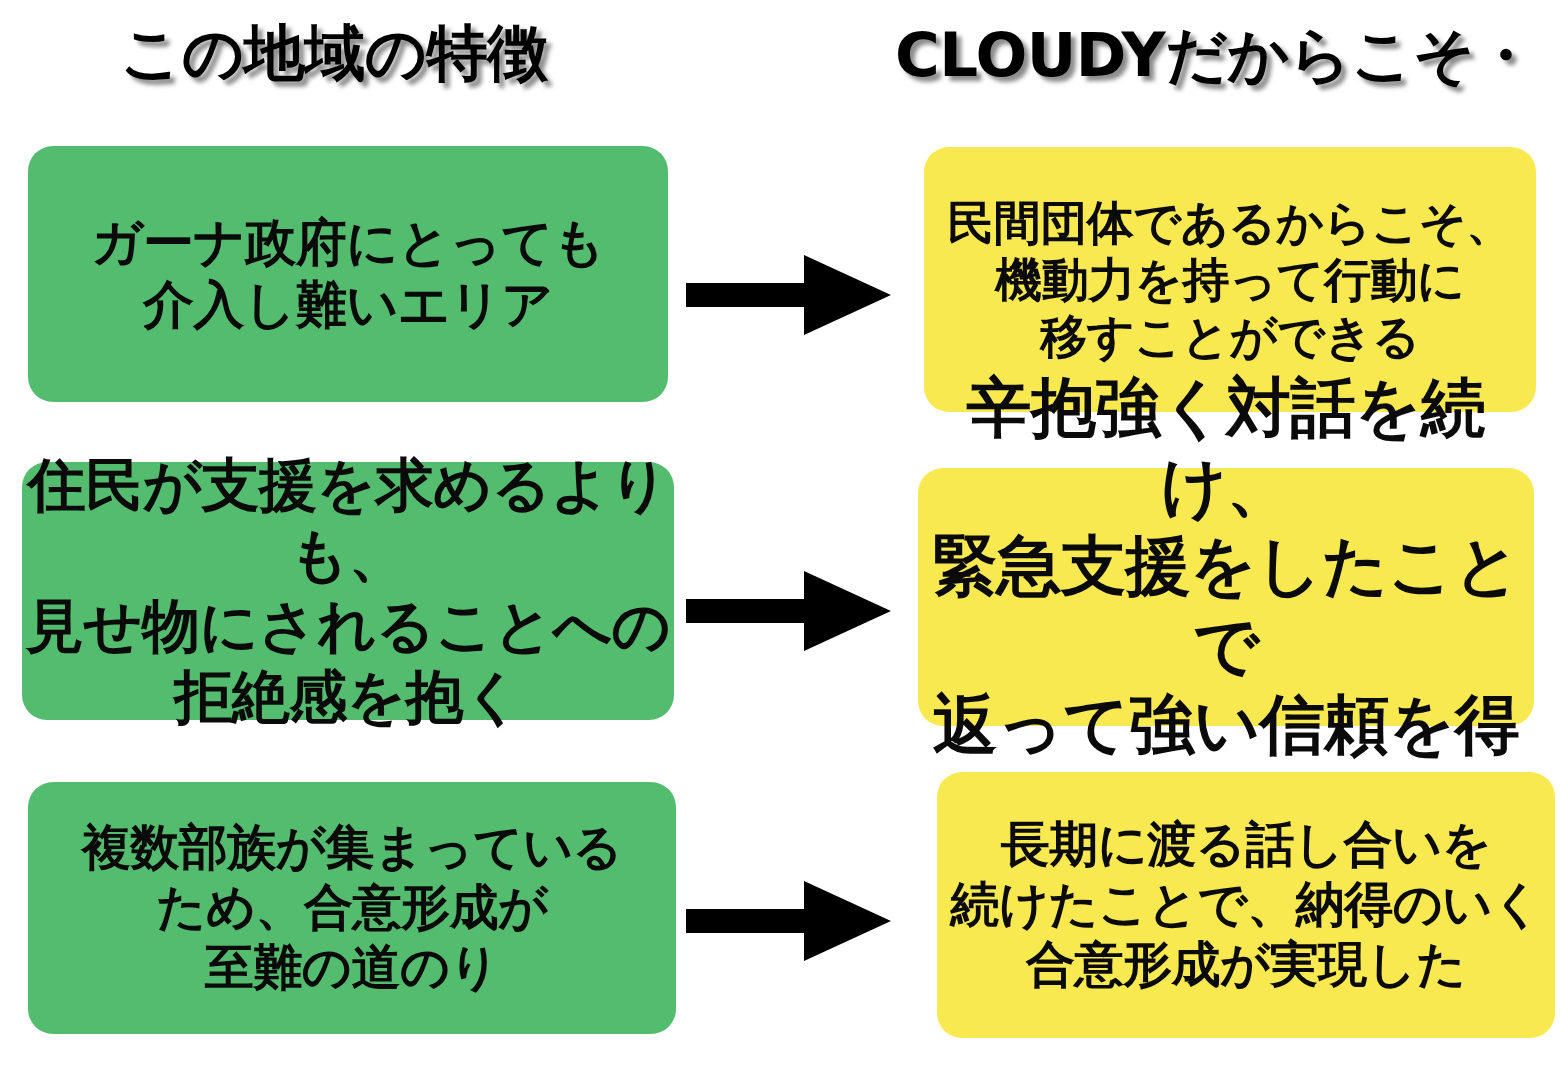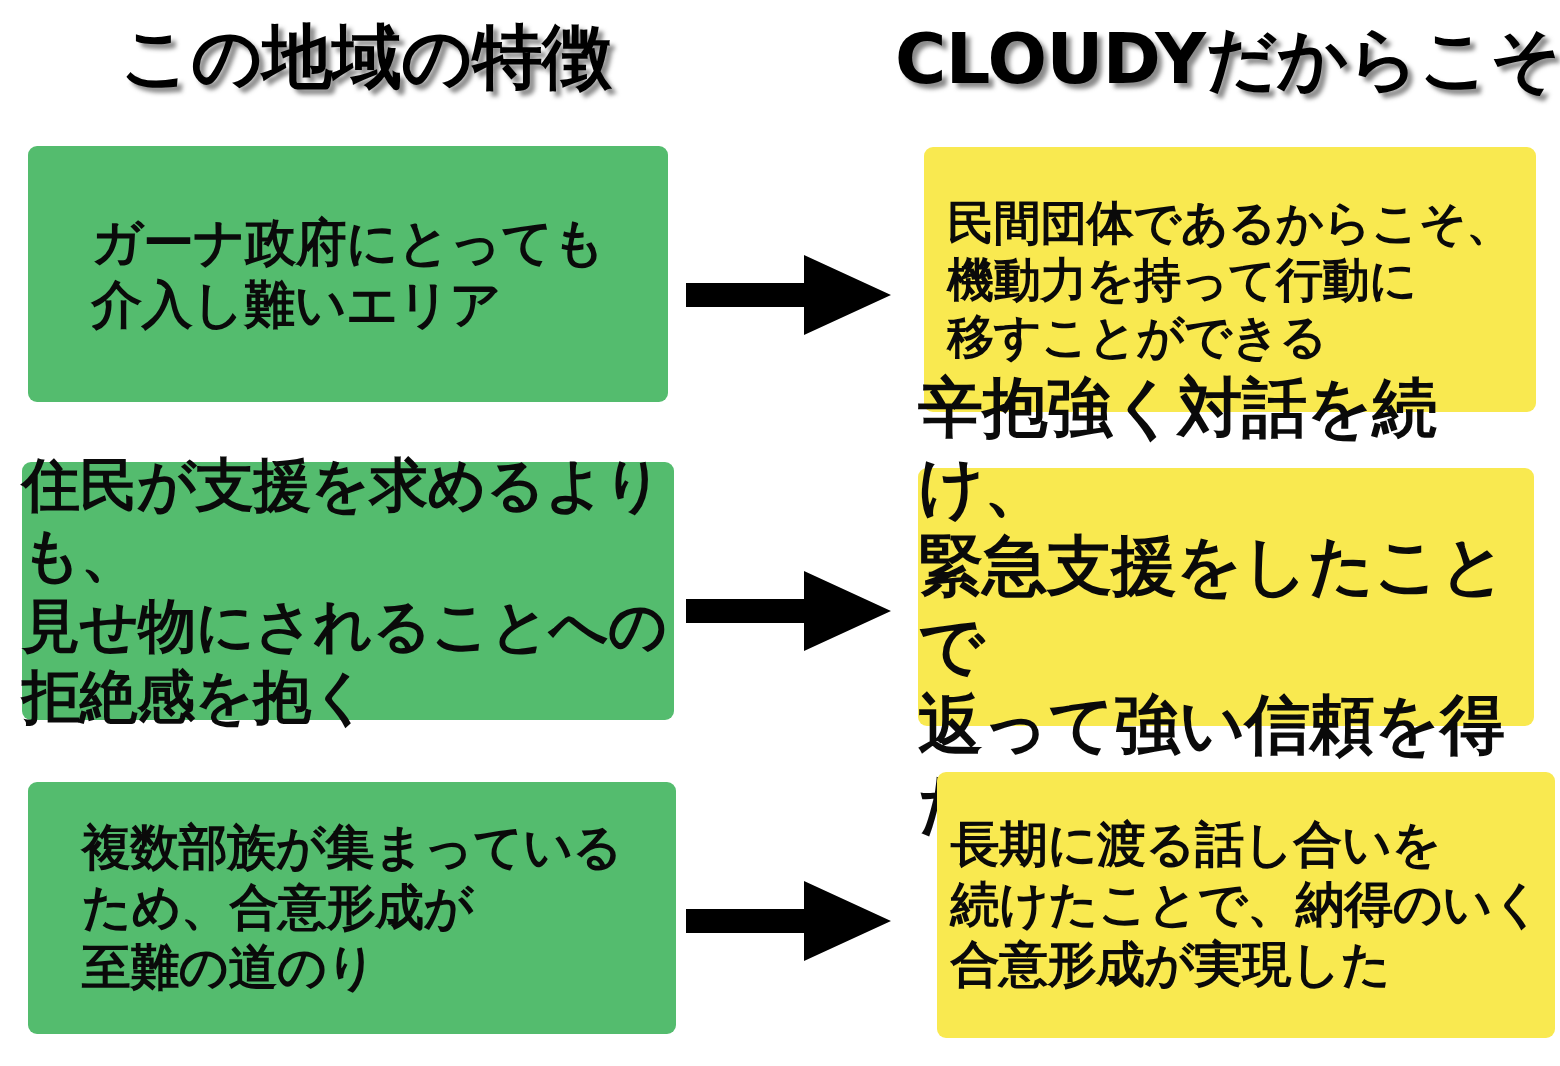--- a/index.html
+++ b/index.html
@@ -23,34 +23,34 @@
   }
 
   
   .heading {
     position: absolute;
     font-weight: bold;
     color: #000000;
     white-space: nowrap;
     letter-spacing: -0.5px;
     text-shadow: 5px 5px 4px rgba(120,120,120,0.85);
-    font-size: 70px;
+    font-size: 61px;
     line-height: 1;
   }
   #heading-left  { left: 120px; top: 22px; }
   #heading-right { left: 895px; top: 24px; }
 
   
   .box {
     position: absolute;
-    border-radius: 9px;
+    border-radius: 25px;
     display: flex;
     align-items: center;
     justify-content: center;
-    text-align: left;
+    text-align: center;
     box-sizing: border-box;
   }
   .box .box-text {
     font-weight: bold;
     color: #0a0a0a;
     line-height: 1.22;
     letter-spacing: -0.5px;
     white-space: pre-line;
   }
   .box-green { background: #54bc6e; }

